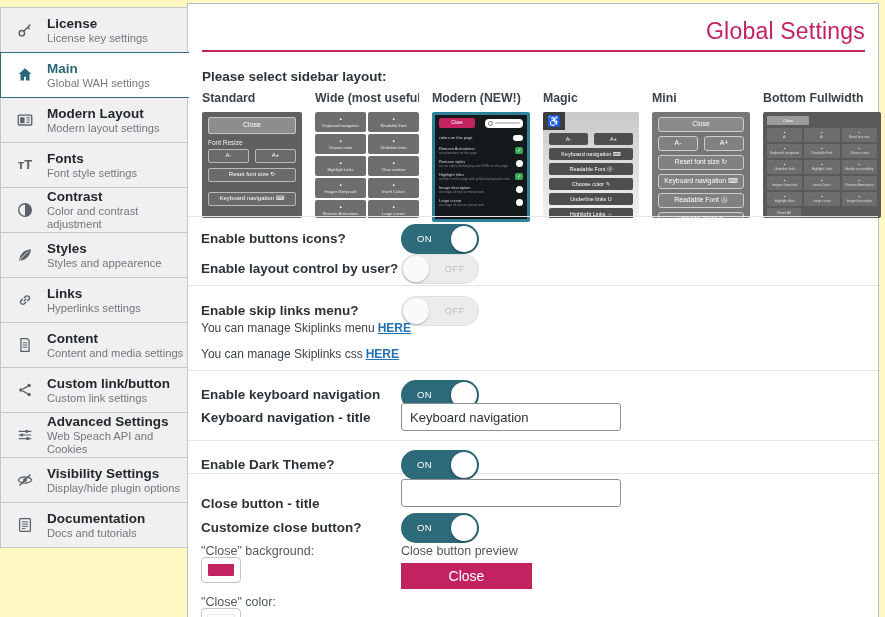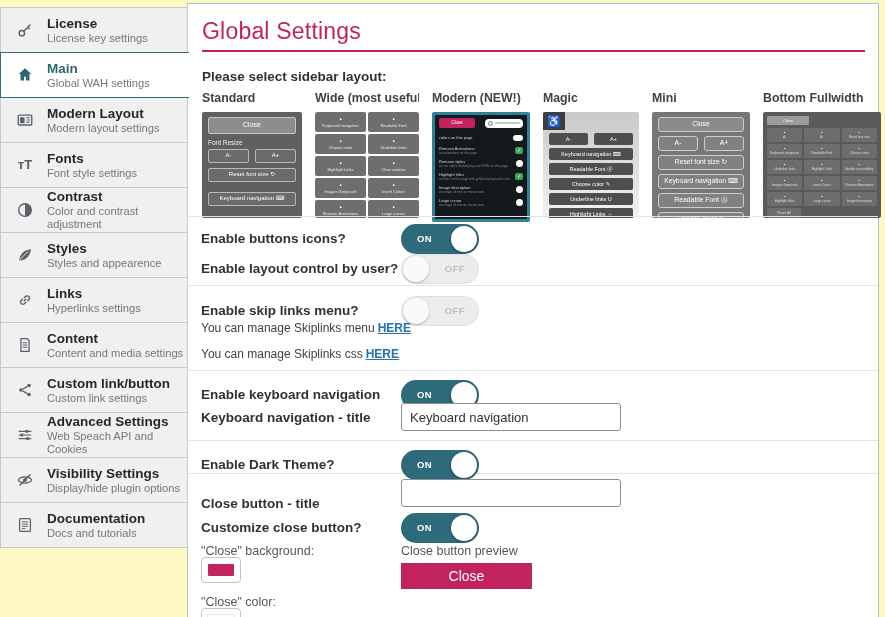--- a/index.html
+++ b/index.html
@@ -19,21 +19,21 @@
   .ttext b{font-size:13.5px;font-weight:700;color:#23282d;line-height:16px;}
   .tab.active .ttext b{color:#2c6777;}
   .ttext small{font-size:11.2px;color:#72777c;line-height:13px;}
   .fonts-glyph{font-size:13px;font-weight:700;color:#5a6168;line-height:18px;}
 
   
   .panel{position:absolute;left:187px;top:3px;width:692px;height:614px;
          box-sizing:border-box;background:#fff;border:1px solid #b3bfc6;border-bottom:none;
          padding:14px 12px 0 13px;}
   h1.title{margin:0 1px 0 1px;font-size:23px;font-weight:400;color:#c22360;
-           letter-spacing:.2px;border-bottom:2px solid #c22360;padding-bottom:6px;line-height:26px;}
+           letter-spacing:.2px;border-bottom:2px solid #c22360;padding-bottom:6px;line-height:26px;text-align:right;}
   .sec-label{margin:17px 0 7px 1px;font-size:13.5px;font-weight:700;color:#2c3338;}
 
   
   .thumbs{display:flex;gap:13px;margin-left:1px;}
   .opt{flex:none;}
   .opt.o1{width:100px}.opt.o2{width:104px}.opt.o3{width:98px}
   .opt.o4{width:96px}.opt.o5{width:98px}.opt.o6{width:118px}
   .opt-label{font-size:12.3px;font-weight:700;color:#3c434a;margin-bottom:7px;white-space:nowrap;overflow:hidden;}
   .prev{height:106px;border-radius:2px;overflow:hidden;box-sizing:border-box;}
 
@@ -114,21 +114,21 @@
   .note{position:absolute;left:13px;font-size:12px;color:#3c434a;margin:0;line-height:14px;}
   .note a{color:#2271b1;text-decoration:underline;margin-left:3px;font-weight:700;}
 
   .toggle{position:absolute;left:213px;width:78px;height:30px;border-radius:16px;box-sizing:border-box;cursor:pointer;}
   .toggle .knob{position:absolute;top:2px;width:26px;height:26px;border-radius:50%;background:#fff;
                 box-shadow:0 1px 3px rgba(0,0,0,.35);}
   .toggle.on{background:#2d6a7a;}
   .toggle.on .knob{right:2px;}
   .toggle.off{background:#ececec;border:1px solid #e0e0e0;}
   .toggle.off .knob{left:1px;top:1px;background:#fafafa;box-shadow:0 1px 2px rgba(0,0,0,.25);}
-  .t-txt{position:absolute;top:0;line-height:30px;font-size:9.5px;font-weight:700;letter-spacing:.4px;}
+  .t-txt{position:absolute;top:0;line-height:30px;font-size:9.5px;font-weight:400;letter-spacing:.4px;}
   .toggle.on .t-txt{left:16px;color:#fff;}
   .toggle.off .t-txt{right:13px;color:#bcbfc2;line-height:28px;}
 
   .tg-bi{top:220px}.lb-bi{top:227px}
   .tg-lc{top:250px}.lb-lc{top:257px}
   .tg-sl{top:292px}.lb-sl{top:299px}
   .n1{top:317px}.n2{top:343px}
   .tg-kn{top:376px}.lb-kn{top:383px}
   .in-kt{top:399px}.lb-kt{top:406px}
   .tg-dt{top:446px}.lb-dt{top:453px}

